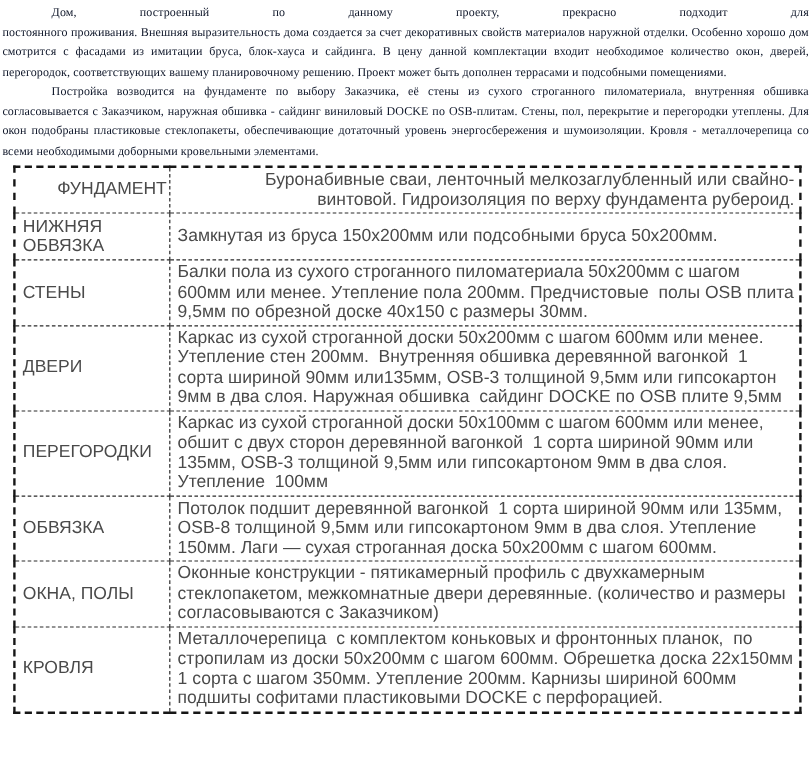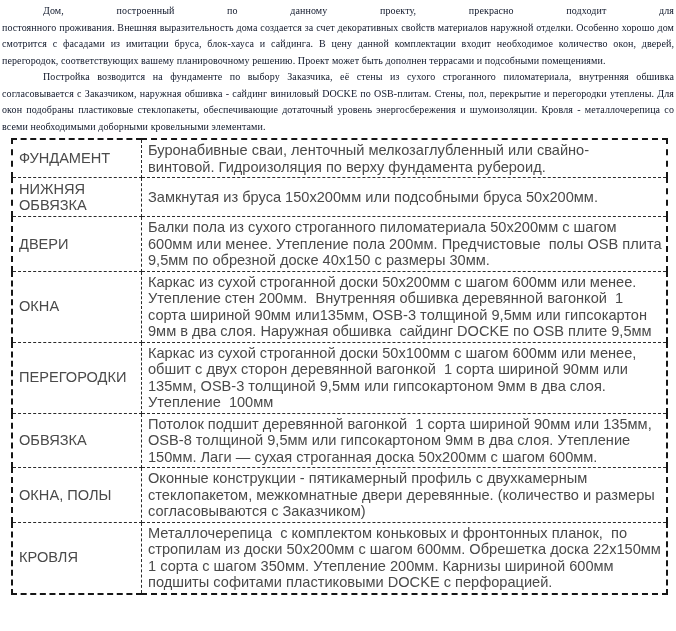--- a/index.html
+++ b/index.html
@@ -45,21 +45,21 @@
     line-height: 16.5px;
   }
   td.label-cell {
     width: 120px;
     padding: 2px 2px 2px 6px;
   }
   td.text-cell {
     padding: 2px 4px 2px 6px;
     white-space: pre-wrap;
   }
-  tr.r1 { height: 33px; }
+  tr.r1 { height: 33px; text-align: right; }
   tr.r2 { height: 39px; margin-top: 19px; }
   tr.r3 { height: 54px; }
   tr.r4 { height: 67px; }
   tr.r5 { height: 52px; }
   tr.r6 { height: 52px; }
   tr.r7 { height: 54px; }
   tr.r8 { height: 66px; }
 </style>
 </head>
 <body>
@@ -75,25 +75,25 @@
       <tr class="r1">
         <td class="label-cell">ФУНДАМЕНТ</td>
         <td class="text-cell">Буронабивные сваи, ленточный мелкозаглубленный или свайно-
 винтовой. Гидроизоляция по верху фундамента рубероид.</td>
       </tr>
       <tr class="r2">
         <td class="label-cell">НИЖНЯЯ ОБВЯЗКА</td>
         <td class="text-cell">Замкнутая из бруса 150х200мм или подсобными бруса 50х200мм.</td>
       </tr>
       <tr class="r3">
-        <td class="label-cell">ДВЕРИ</td>
+        <td class="label-cell">СТЕНЫ</td>
         <td class="text-cell">Балки пола из сухого строганного пиломатериала 50х200мм с шагом 600мм или менее. Утепление пола 200мм. Предчистовые  полы OSB плита 9,5мм по обрезной доске 40х150 с размеры 30мм.</td>
       </tr>
       <tr class="r4">
-        <td class="label-cell">ОКНА</td>
+        <td class="label-cell">ДВЕРИ</td>
         <td class="text-cell">Каркас из сухой строганной доски 50х200мм с шагом 600мм или менее. Утепление стен 200мм.  Внутренняя обшивка деревянной вагонкой  1 сорта шириной 90мм или135мм, OSB-3 толщиной 9,5мм или гипсокартон 9мм в два слоя. Наружная обшивка  сайдинг DOCKE по OSB плите 9,5мм</td>
       </tr>
       <tr class="r5">
         <td class="label-cell">ПЕРЕГОРОДКИ</td>
         <td class="text-cell">Каркас из сухой строганной доски 50х100мм с шагом 600мм или менее, обшит с двух сторон деревянной вагонкой  1 сорта шириной 90мм или 135мм, OSB-3 толщиной 9,5мм или гипсокартоном 9мм в два слоя. Утепление  100мм</td>
       </tr>
       <tr class="r6">
         <td class="label-cell">ОБВЯЗКА</td>
         <td class="text-cell">Потолок подшит деревянной вагонкой  1 сорта шириной 90мм или 135мм, OSB-8 толщиной 9,5мм или гипсокартоном 9мм в два слоя. Утепление 150мм. Лаги — сухая строганная доска 50х200мм с шагом 600мм.</td>
       </tr>

